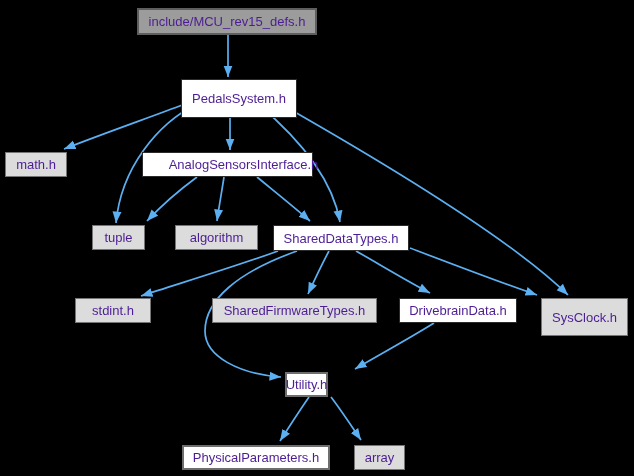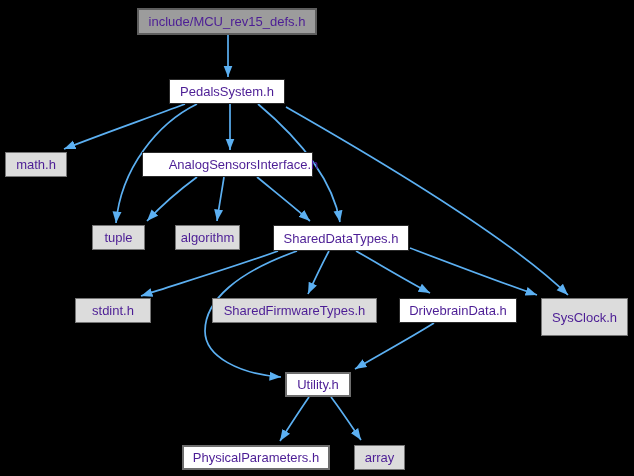--- a/index.html
+++ b/index.html
@@ -64,27 +64,27 @@
         <path d="M356,251 C379,264 407,281 430,293" fill="none" stroke="#5cb0f2" stroke-width="1.7" marker-end="url(#arrowhead)"></path>
         <path d="M410,248 C452,264 499,282 537,295" fill="none" stroke="#5cb0f2" stroke-width="1.7" marker-end="url(#arrowhead)"></path>
         <path d="M297,251 C238,272 205,300 205,331 C205,357 240,374 281,377" fill="none" stroke="#5cb0f2" stroke-width="1.7" marker-end="url(#arrowhead)"></path>
         <path d="M434,323 C410,338 379,355 355,369" fill="none" stroke="#5cb0f2" stroke-width="1.7" marker-end="url(#arrowhead)"></path>
         <path d="M309,397 C300,410 289,427 280,441" fill="none" stroke="#5cb0f2" stroke-width="1.7" marker-end="url(#arrowhead)"></path>
         <path d="M331,397 C341,410 352,427 361,440" fill="none" stroke="#5cb0f2" stroke-width="1.7" marker-end="url(#arrowhead)"></path>
       </g>
   </svg>
   <div id="nodes">
       <div class="node s-current" style="left: 137px; top: 8px; width: 180px; height: 27px;">include/MCU_rev15_defs.h</div>
-      <div class="node s-documented" style="left: 169px; top: 79px; width: 116px; height: 25px;">PedalsSystem.h</div>
+      <div class="node s-documented" style="left: 181px; top: 79px; width: 116px; height: 39px;">PedalsSystem.h</div>
       <div class="node s-external" style="left: 5px; top: 152px; width: 62px; height: 25px;">math.h</div>
       <div class="node s-documented" style="left: 142px; top: 152px; width: 171px; height: 25px; padding-left: 32px;">AnalogSensorsInterface.h</div>
       <div class="node s-external" style="left: 92px; top: 225px; width: 53px; height: 25px;">tuple</div>
-      <div class="node s-external" style="left: 175px; top: 225px; width: 65px; height: 25px;">algorithm</div>
+      <div class="node s-external" style="left: 175px; top: 225px; width: 83px; height: 25px;">algorithm</div>
       <div class="node s-documented" style="left: 273px; top: 225px; width: 136px; height: 26px;">SharedDataTypes.h</div>
       <div class="node s-external" style="left: 75px; top: 298px; width: 76px; height: 25px;">stdint.h</div>
       <div class="node s-external" style="left: 212px; top: 298px; width: 165px; height: 25px;">SharedFirmwareTypes.h</div>
       <div class="node s-documented" style="left: 399px; top: 298px; width: 118px; height: 25px;">DrivebrainData.h</div>
       <div class="node s-external" style="left: 541px; top: 298px; width: 87px; height: 38px;">SysClock.h</div>
-      <div class="node s-documented_gray_border" style="left: 285px; top: 372px; width: 66px; height: 25px;">Utility.h</div>
+      <div class="node s-documented_gray_border" style="left: 285px; top: 372px; width: 43px; height: 25px;">Utility.h</div>
       <div class="node s-documented_gray_border" style="left: 182px; top: 445px; width: 148px; height: 25px;">PhysicalParameters.h</div>
       <div class="node s-external" style="left: 354px; top: 445px; width: 51px; height: 25px;">array</div>
     </div>
 </div>
 
 </body></html>

